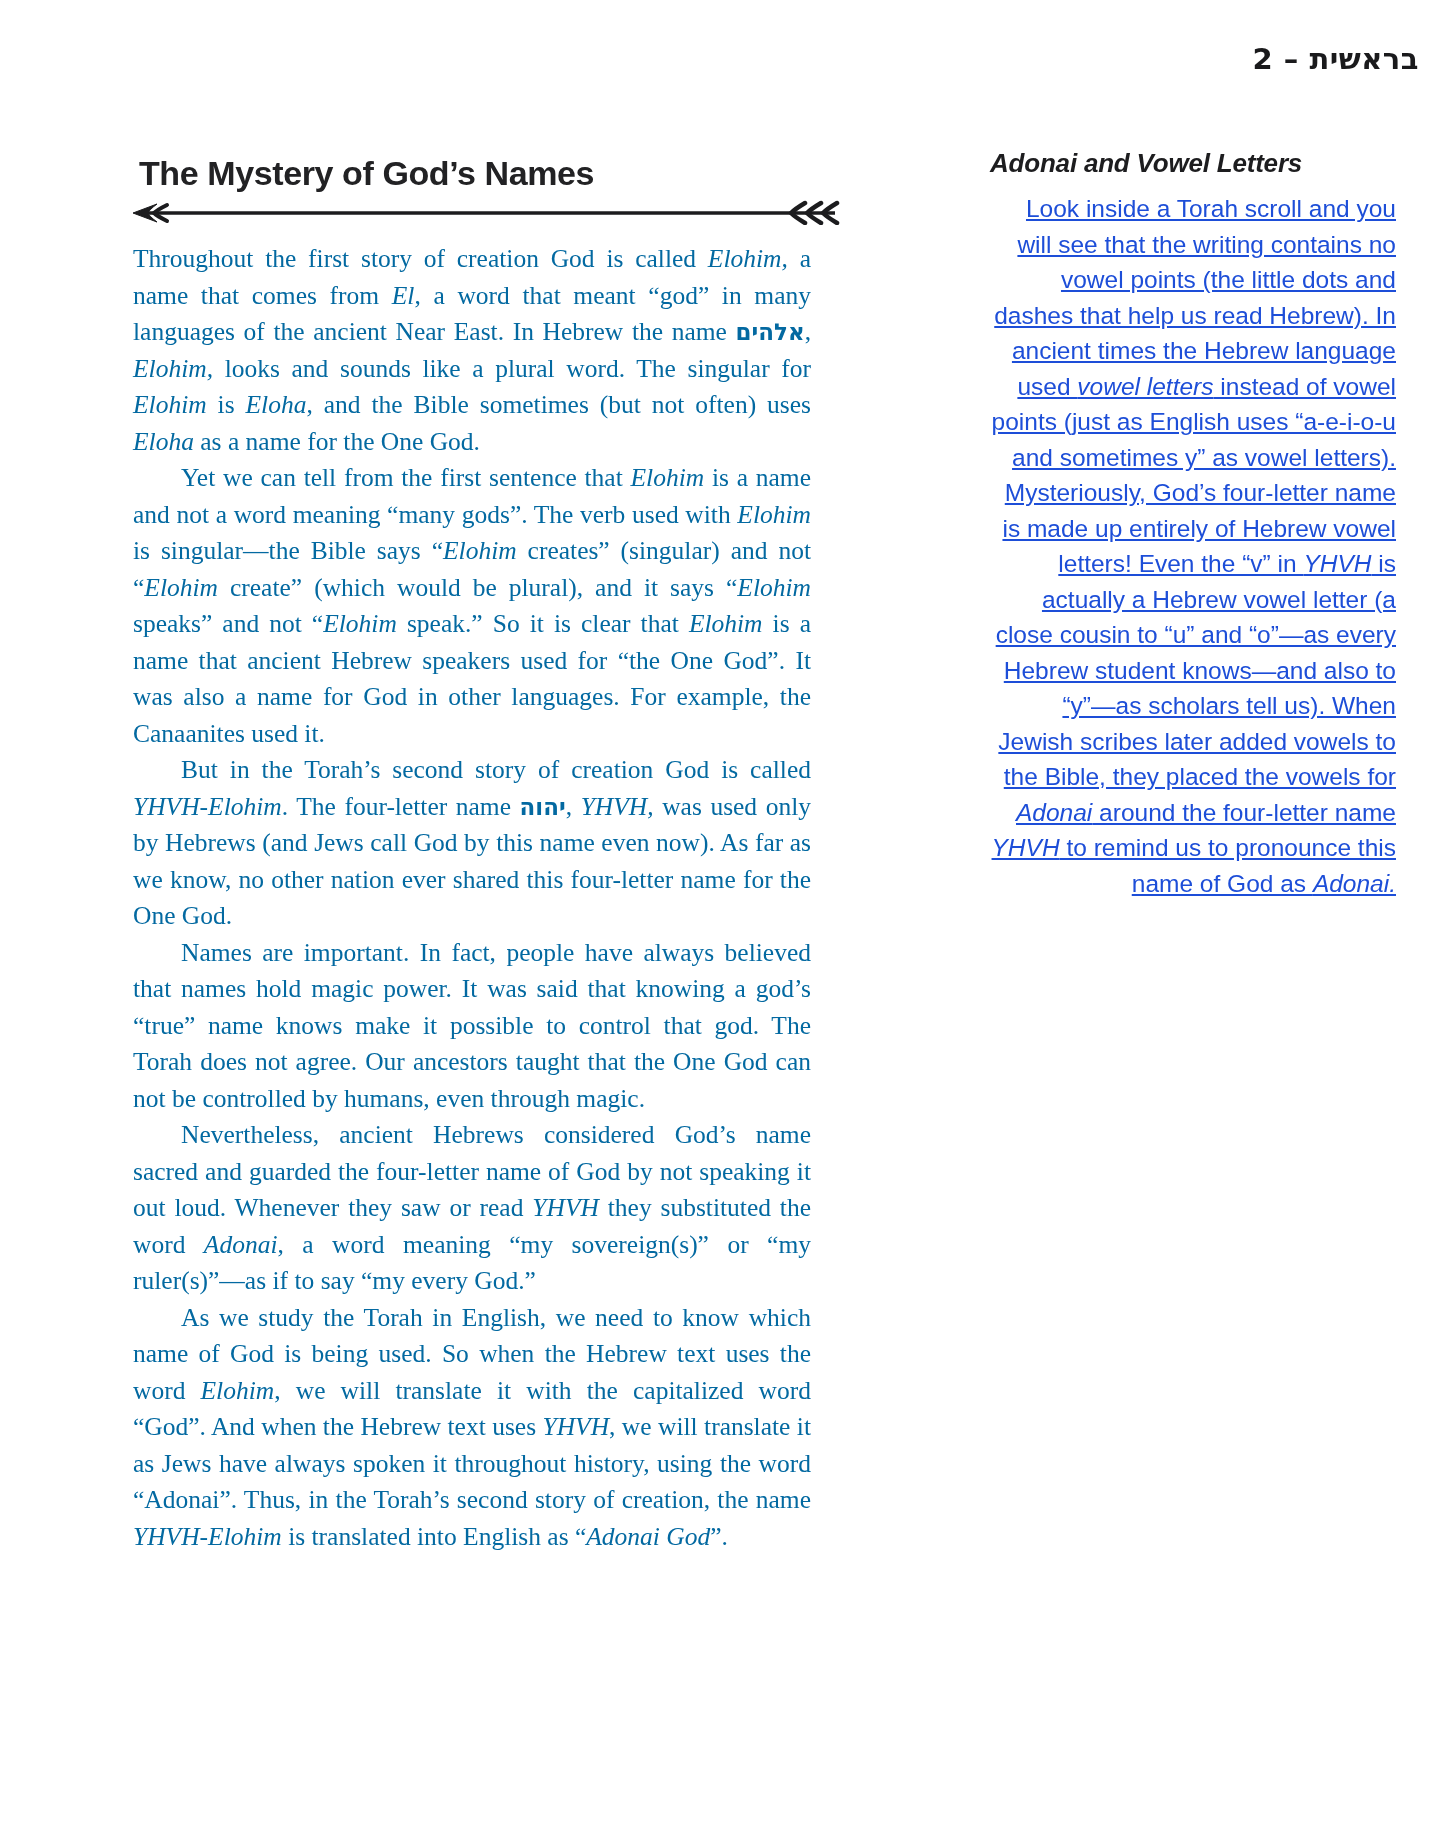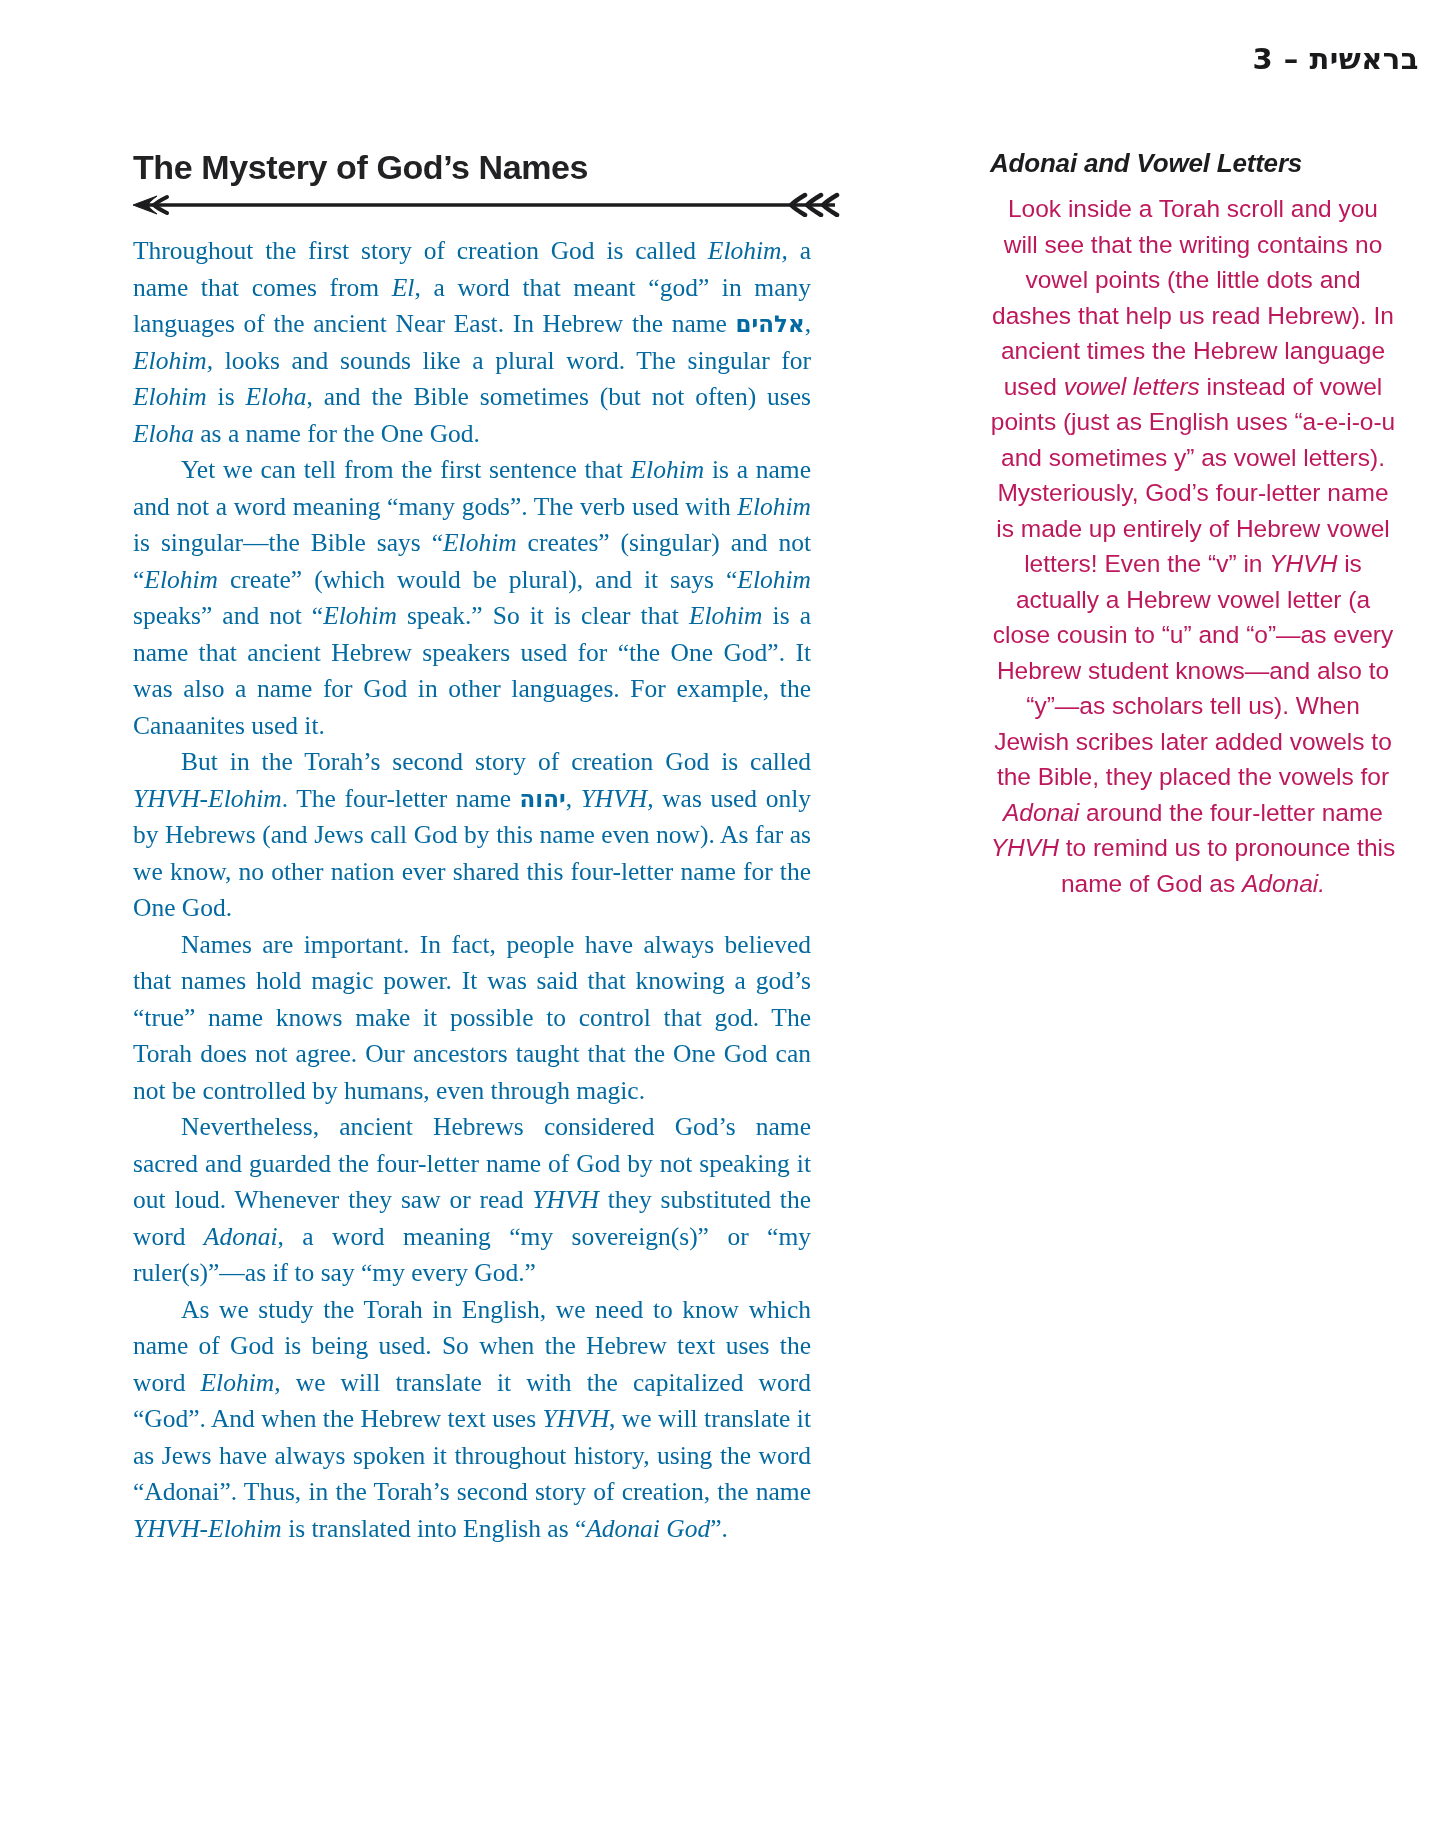--- a/index.html
+++ b/index.html
@@ -23,21 +23,21 @@
     letter-spacing: 0.5px;
   }
 
   
   .main-col {
     position: absolute;
     left: 133px; top: 148px;
     width: 678px;
   }
   .article-title {
-    margin: 0;
+    margin: 6px;
     font-family: "Liberation Sans", sans-serif;
     font-weight: bold;
     font-size: 34px;
     letter-spacing: -0.4px;
     color: #222224;
     line-height: 1.15;
   }
   .divider {
     margin-top: 4px;
     width: 716px;   
@@ -75,31 +75,32 @@
     font-size: 26px;
     font-style: italic;
     font-weight: bold;
     letter-spacing: -0.2px;
     color: #1d1d1f;
   }
   .sidebar-p {
     margin: 0;
     font-size: 24.5px;
     line-height: 35.5px;
-    text-align: center;
-    color: #be185d;
+    text-align: right;
+    color: #1d4ed8;
+    text-decoration: underline;
   }
 </style>
 </head>
 <body>
 
 <div class="page">
 
   <div class="page-header">
-    <span>בראשית – 3</span>
+    <span>בראשית – 2</span>
   </div>
 
   <div class="main-col">
     <h1 class="article-title">The Mystery of God’s Names</h1>
 
     <svg class="divider" viewBox="0 0 716 26" aria-hidden="true">
 
       <line x1="6" y1="14" x2="702" y2="14" stroke="#1c1c1e" stroke-width="3.6"></line>
 
       <g fill="#1c1c1e" stroke="#1c1c1e">

